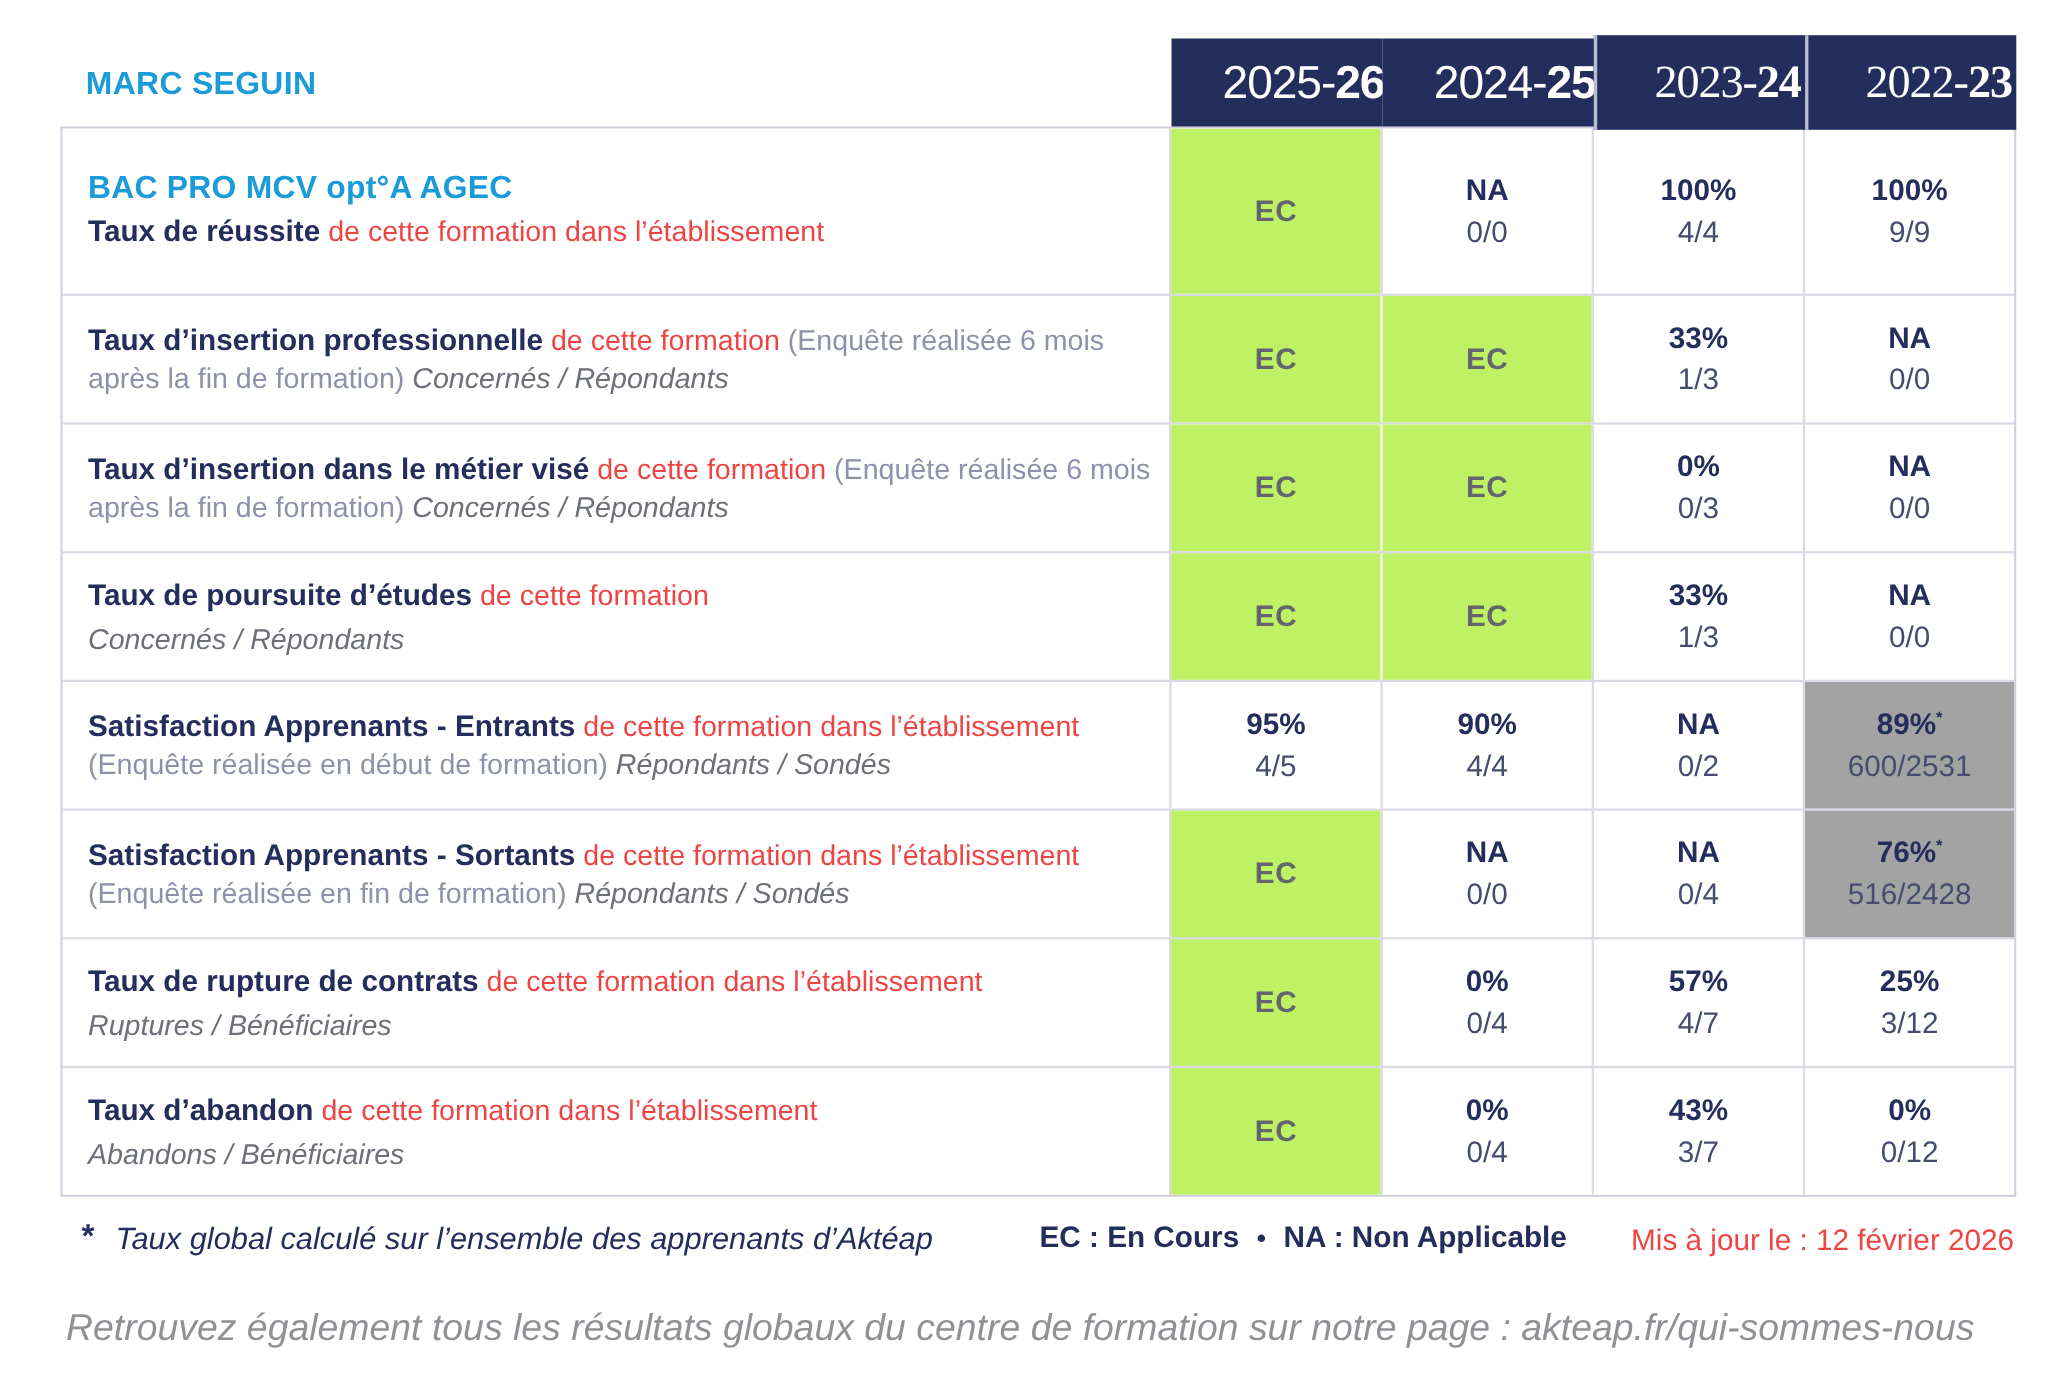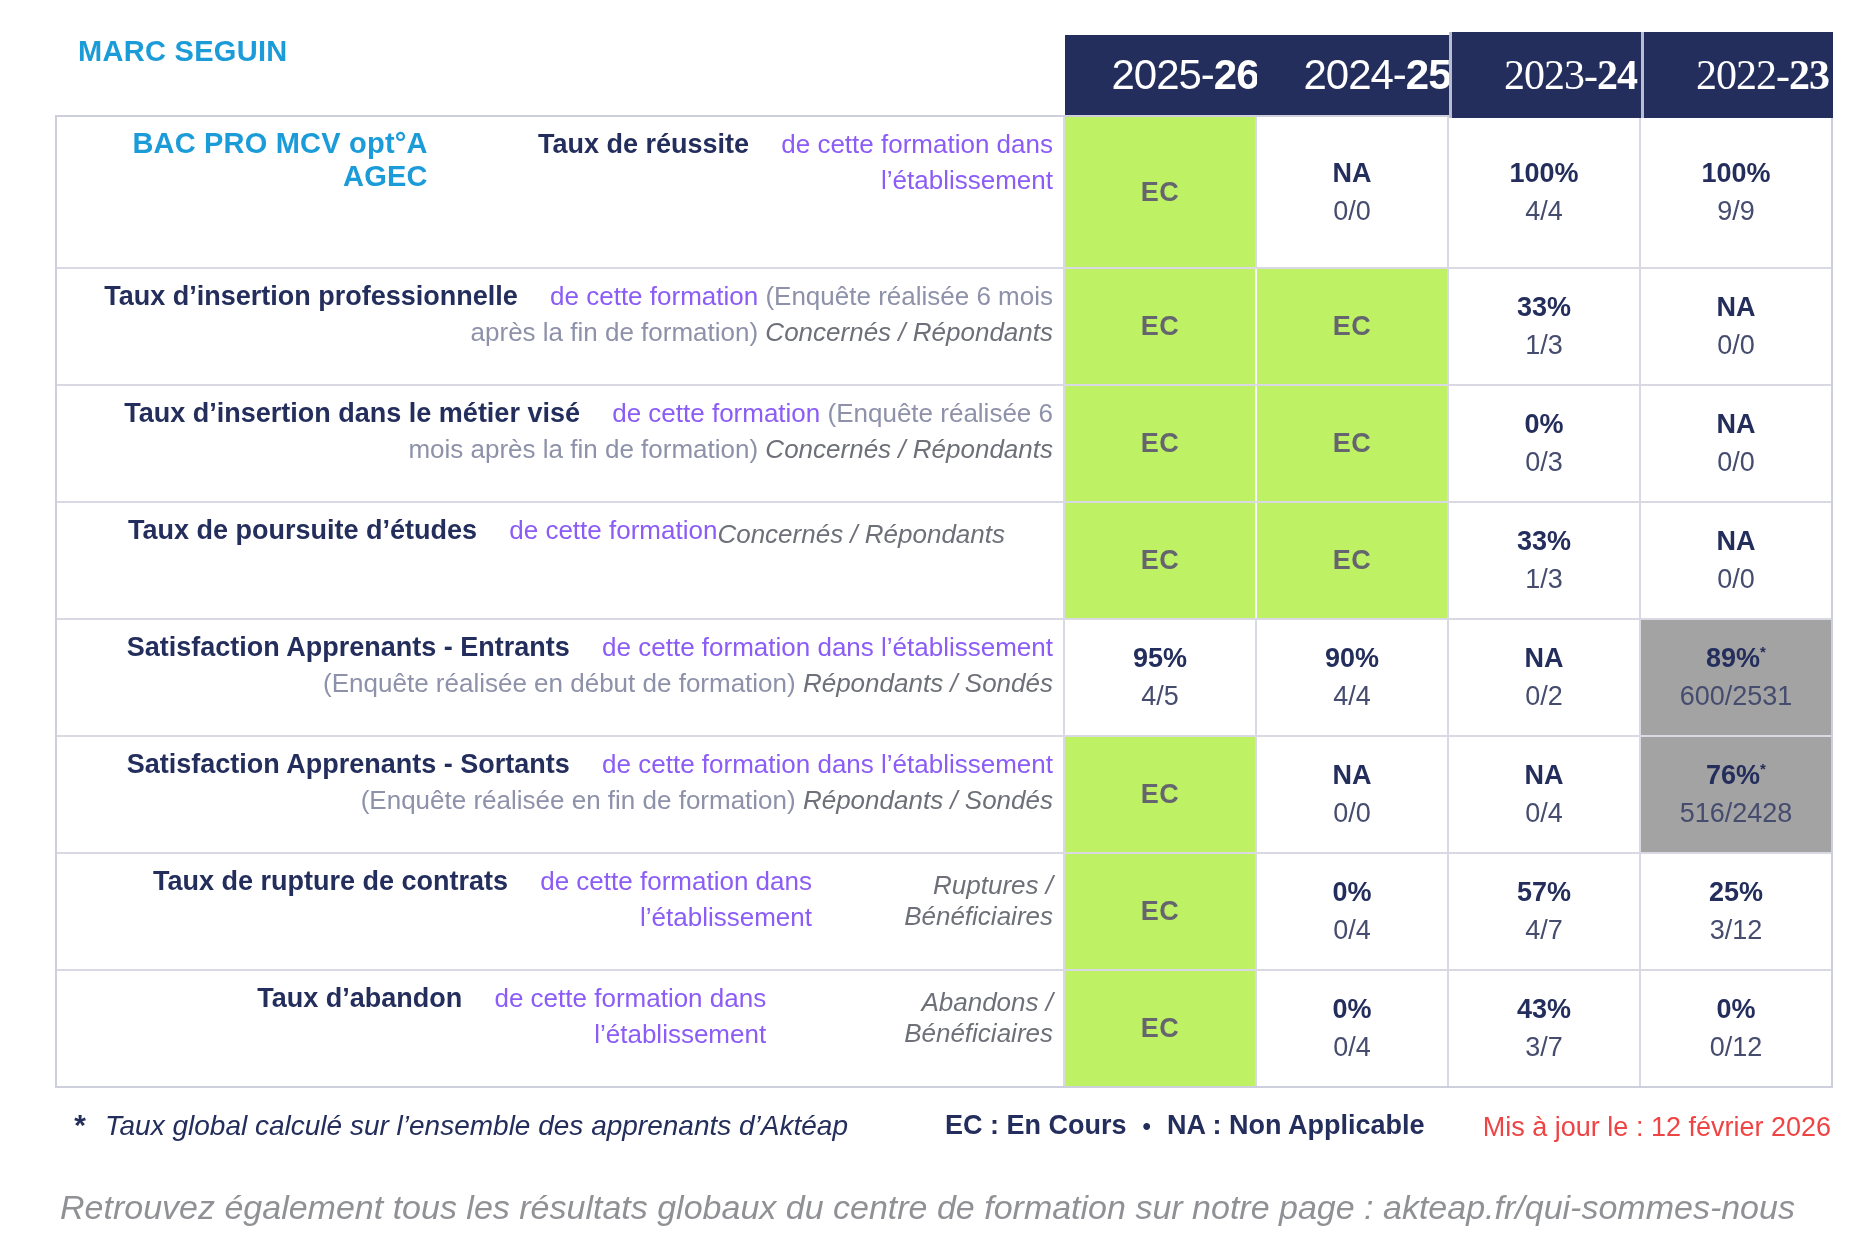--- a/index.html
+++ b/index.html
@@ -3,39 +3,39 @@
 <meta charset="utf-8">
 <style>
   html,body { margin:0; padding:0; background:#ffffff; }
   body { width:1875px; height:1250px; font-family:"Liberation Sans", sans-serif; }
   .page { position:relative; width:1875px; height:1250px; background:#ffffff; overflow:hidden; }
 
   .sheet { position:absolute; left:55px; top:35px; width:1778px; }
 
   
   .header-row { display:grid; grid-template-columns:1010px 192px 192px 192px 192px; height:80px; }
-  .corner-cell { display:flex; align-items:flex-start; padding-left:23px; }
+  .corner-cell { display:flex; align-items:center; padding-left:23px; }
   .org { color:#1b9bd8; font-weight:bold; font-size:29px; letter-spacing:0.3px; }
   .year-cell { background:#242e5c; color:#ffffff; display:flex; align-items:center; justify-content:center;
                font-size:42px; height:80px; position:relative; z-index:2; letter-spacing:-1px;padding-left:48px; }
   .year-cell.sep { height:86px; margin-top:-3px; border-left:3px solid #b9bdd2;font-family:Liberation Serif, serif; }
   .year-prefix { font-weight:normal; }
   .year-suffix { font-weight:bold; }
 
   
   .body { border:2px solid #cdcfdc; }
   .row { display:grid; grid-template-columns:1006px 192px 192px 192px 192px; min-height:115px; background:#ffffff; }
   .row.first { min-height:150px; }
   .row + .row { border-top:2px solid #d8d9e3; }
 
-  .label-cell { padding:10px 10px 10px 23px; display:flex; flex-direction:row; justify-content:center;text-align:right; }
+  .label-cell { padding:10px 10px 10px 23px; display:flex; flex-direction:column; justify-content:center; }
   .course { color:#1b9bd8; font-weight:bold; font-size:29px; margin-bottom:5px; letter-spacing:0.2px; }
   .label-text { font-size:26px; line-height:1.32; color:#2f3557; }
   .seg-bold { font-weight:bold; color:#242e5c; font-size:27px; }
-  .seg-regular { color:#8b5cf6;margin-left:25px; }
+  .seg-regular { color:#ef4444; }
   .seg-paren { color:#8d91a9; }
   .seg-italic { color:#6d7078; font-style:italic; }
   .subtitle { font-style:italic; color:#6d7078; font-size:26px; margin-top:6px; }
 
   .cell { border-left:2px solid #d8d9e3; display:flex; flex-direction:column; align-items:center;
           justify-content:center; gap:7px; }
   .cell.ec { background:#bef264;justify-content:center; }
   .cell.ec + .cell.ec { border-left-color:#f7f7fa; }
   .cell.hl { background:#a3a3a3;text-align:right; }
   .ec-text { color:#64656e; font-weight:bold; font-size:27px; letter-spacing:0.5px; }

